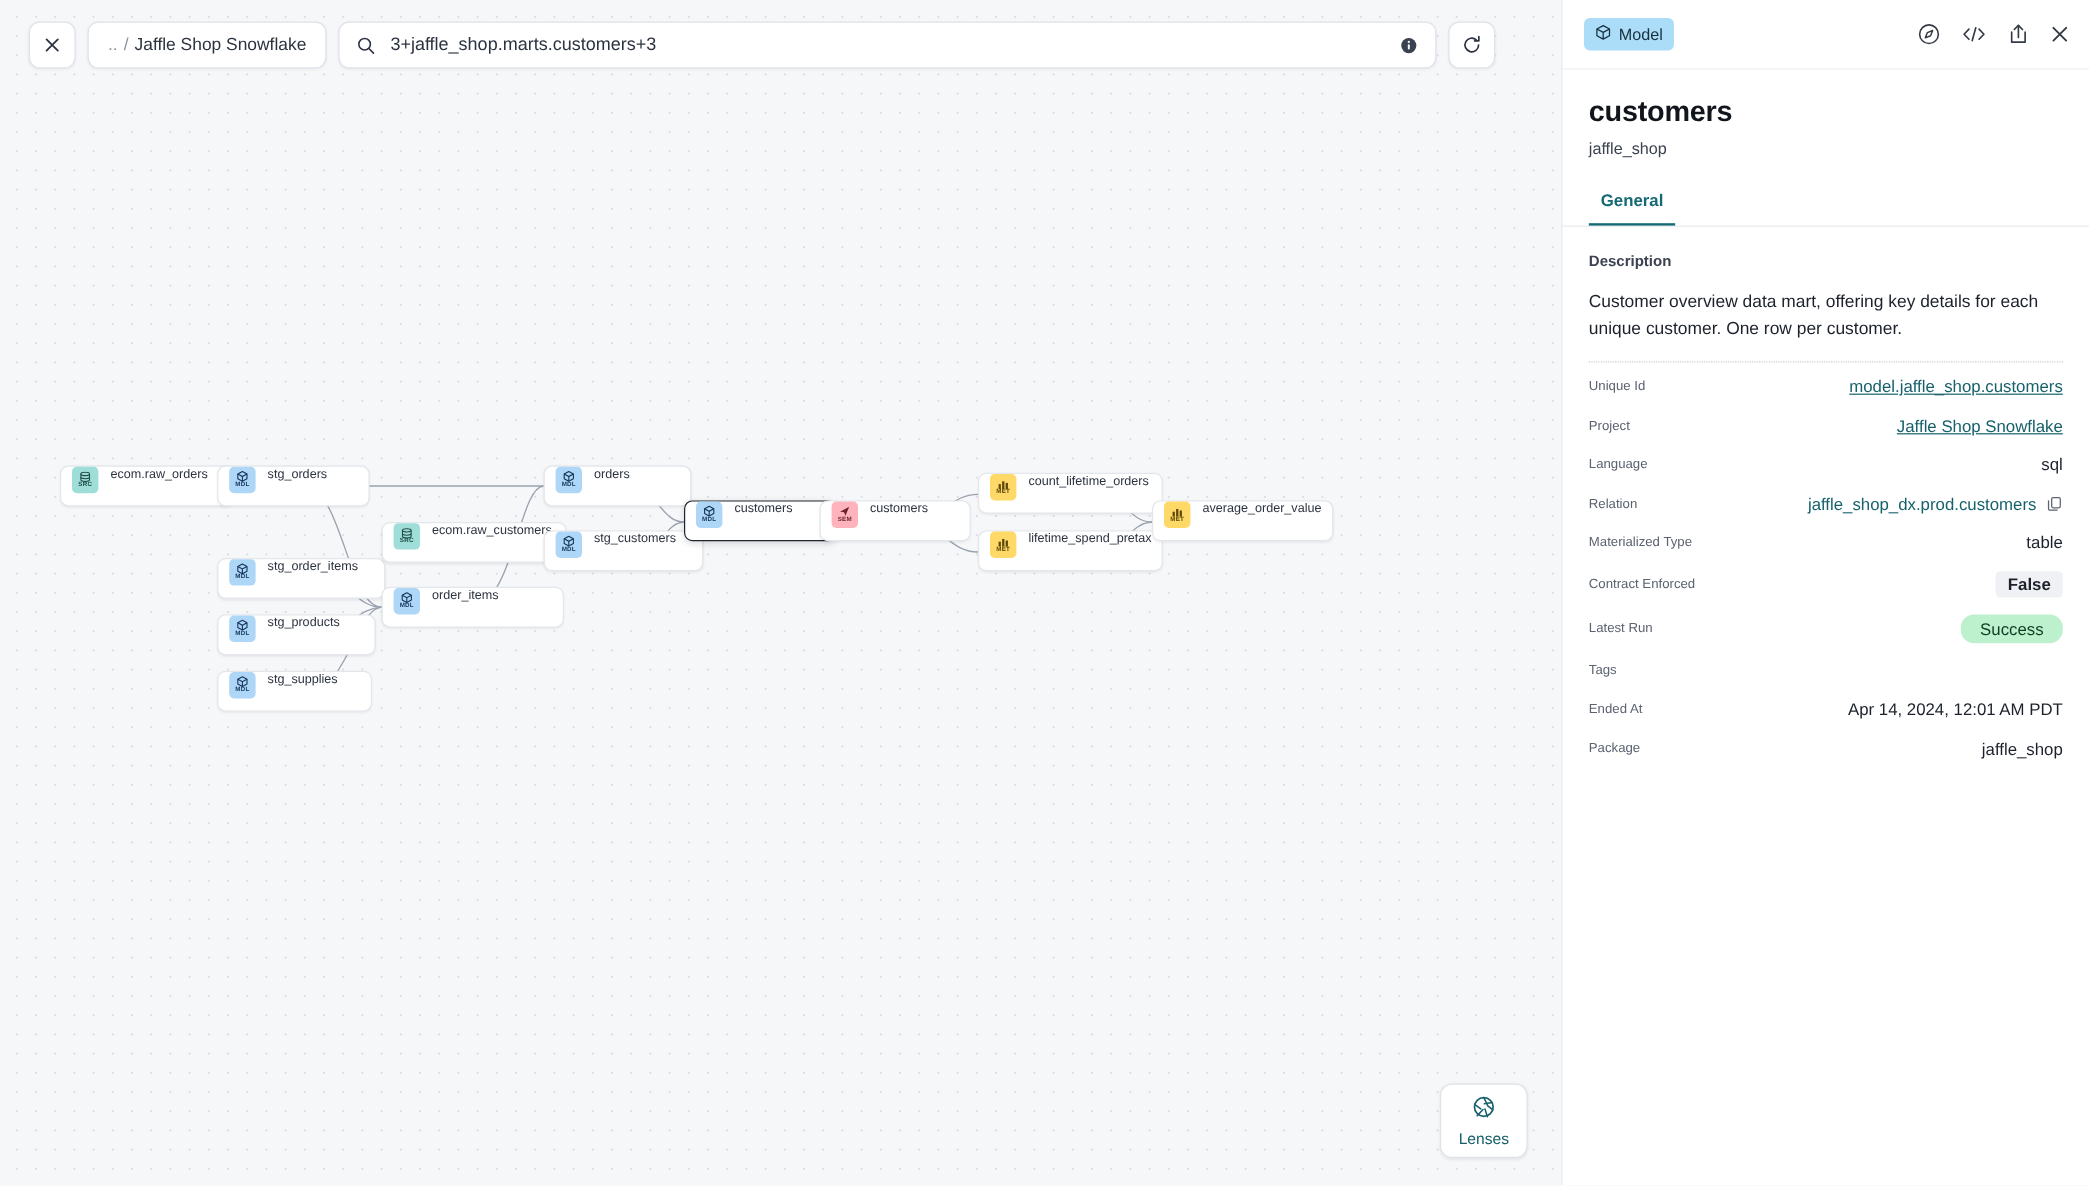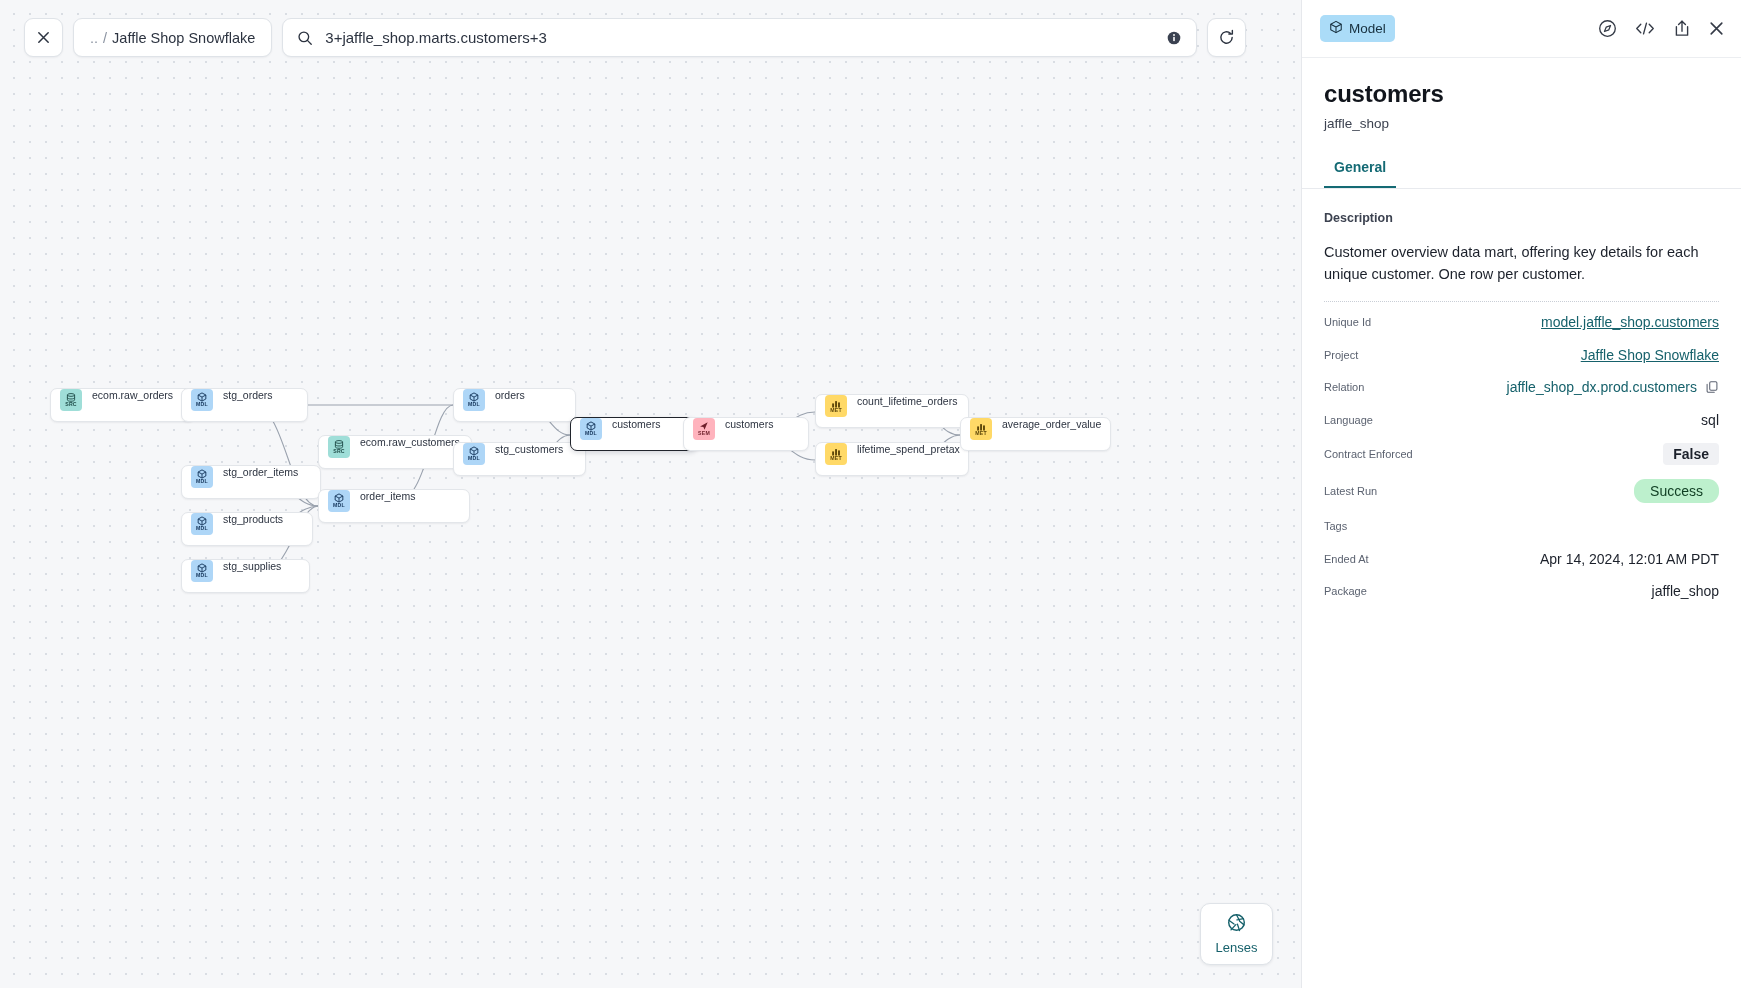--- a/index.html
+++ b/index.html
@@ -480,34 +480,38 @@
       <div id="detail-list">
           <div class="kv">
             <div class="k">Unique Id</div>
             <div class="v link">model.jaffle_shop.customers</div>
           </div>
           <div class="kv">
             <div class="k">Project</div>
             <div class="v link">Jaffle Shop Snowflake</div>
           </div>
           <div class="kv">
+            <div class="k">Language</div>
+            <div class="v">sql</div>
+          </div>
+          <div class="kv">
             <div class="k">Relation</div>
             <div class="v">
               <span class="link-plain" style="color: rgb(22, 97, 107);">jaffle_shop_dx.prod.customers</span>
               <span class="copy-ic">
                 <svg width="14" height="14" viewBox="0 0 16 16">
                   <rect x="5.4" y="2" width="8.2" height="9.6" rx="1.4" fill="none" stroke="currentColor" stroke-width="1.2"></rect>
                   <path d="M10.6 13.9 L3.8 13.9 A1.4 1.4 0 0 1 2.4 12.5 L2.4 5" fill="none" stroke="currentColor" stroke-width="1.2" stroke-linecap="round"></path>
                 </svg>
               </span>
             </div>
           </div>
           <div class="kv">
-            <div class="k">Language</div>
-            <div class="v">sql</div>
+            <div class="k">Materialized Type</div>
+            <div class="v">table</div>
           </div>
           <div class="kv">
             <div class="k">Contract Enforced</div>
             <div class="v">
               <span class="pill-gray">False</span>
             </div>
           </div>
           <div class="kv">
             <div class="k">Latest Run</div>
             <div class="v">

